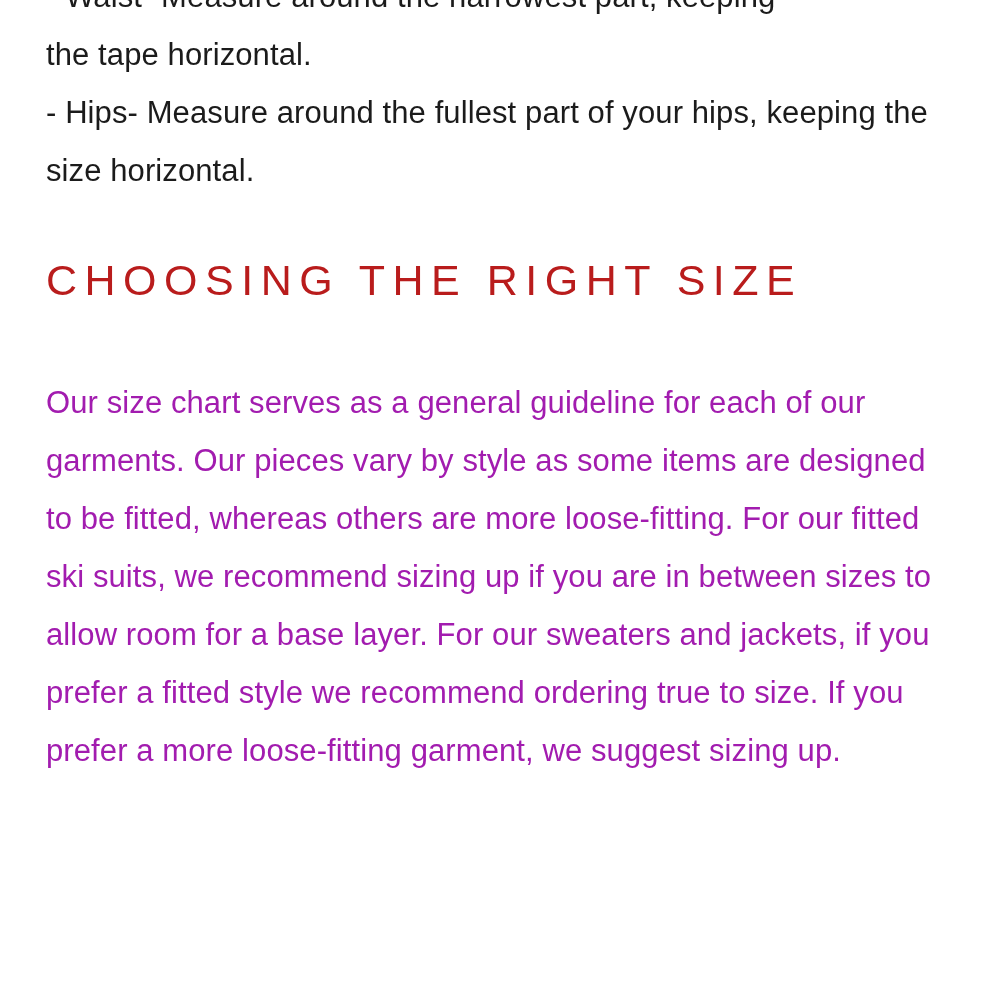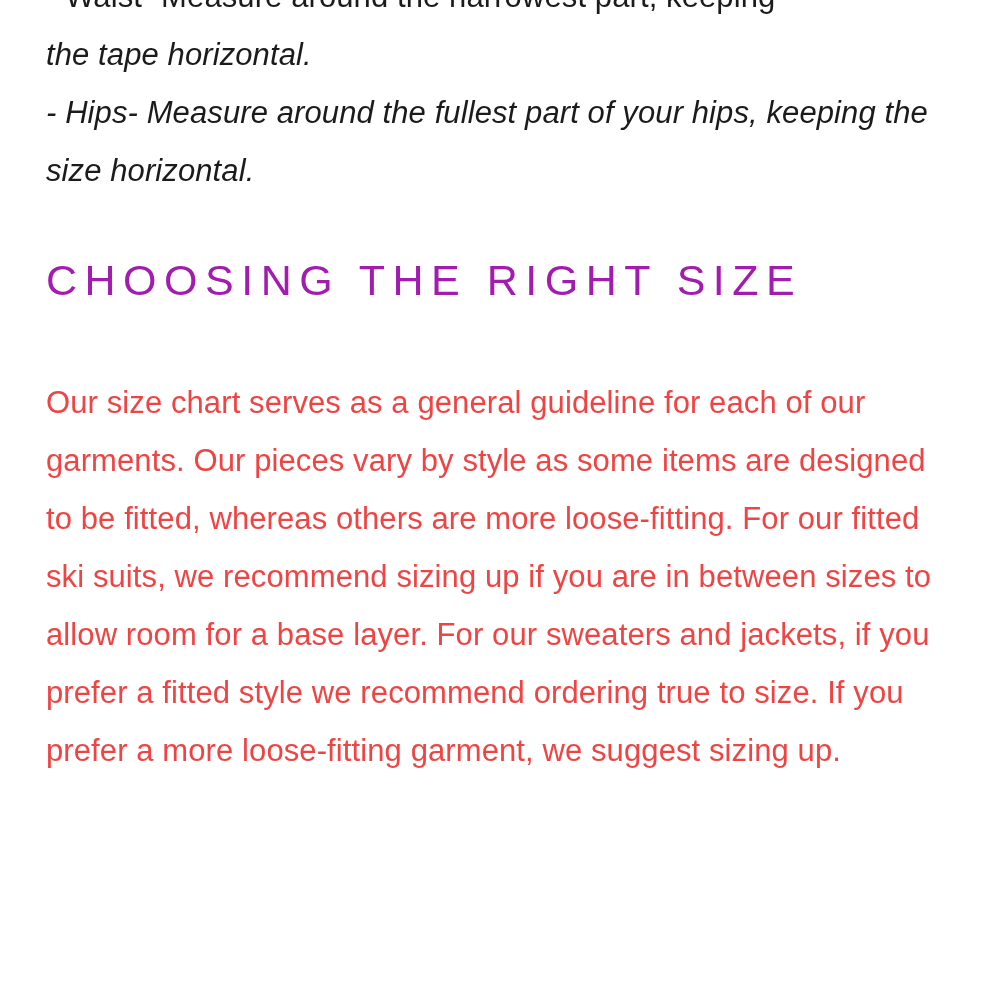--- a/index.html
+++ b/index.html
@@ -43,37 +43,36 @@
     margin: 0;
     padding: 0;
     list-style: none;
   }
   .measure-list li {
     margin: 0;
     padding: 0;
     font-size: 31px;
     line-height: 58px;
     letter-spacing: 0.1px;
-    font-style: italic;
   }
   .section-heading {
     margin: 54px 0 0 0;
     font-size: 43px;
     line-height: 52px;
     font-weight: 400;
     letter-spacing: 7.5px;
-    color: #a21caf;
+    color: #b91c1c;
     white-space: nowrap;
   }
   .paragraph {
     margin: 68px 0 0 0;
     font-size: 31px;
     line-height: 58px;
     letter-spacing: 0.1px;
-    color: #ef4444;
+    color: #a21caf;
     max-width: 900px;
   }
 </style>
 </head>
 <body>
 
 <div class="page">
 
   <div class="clipped-top">
     <div class="line">- Waist- Measure around the narrowest part, keeping</div>

